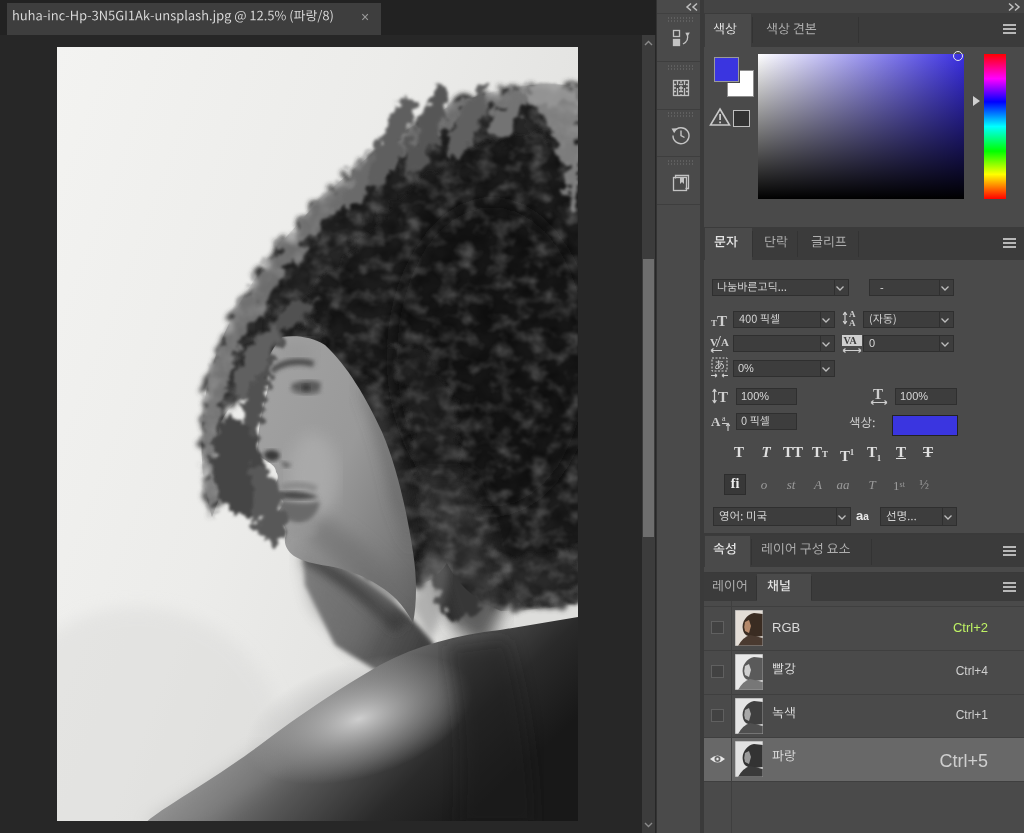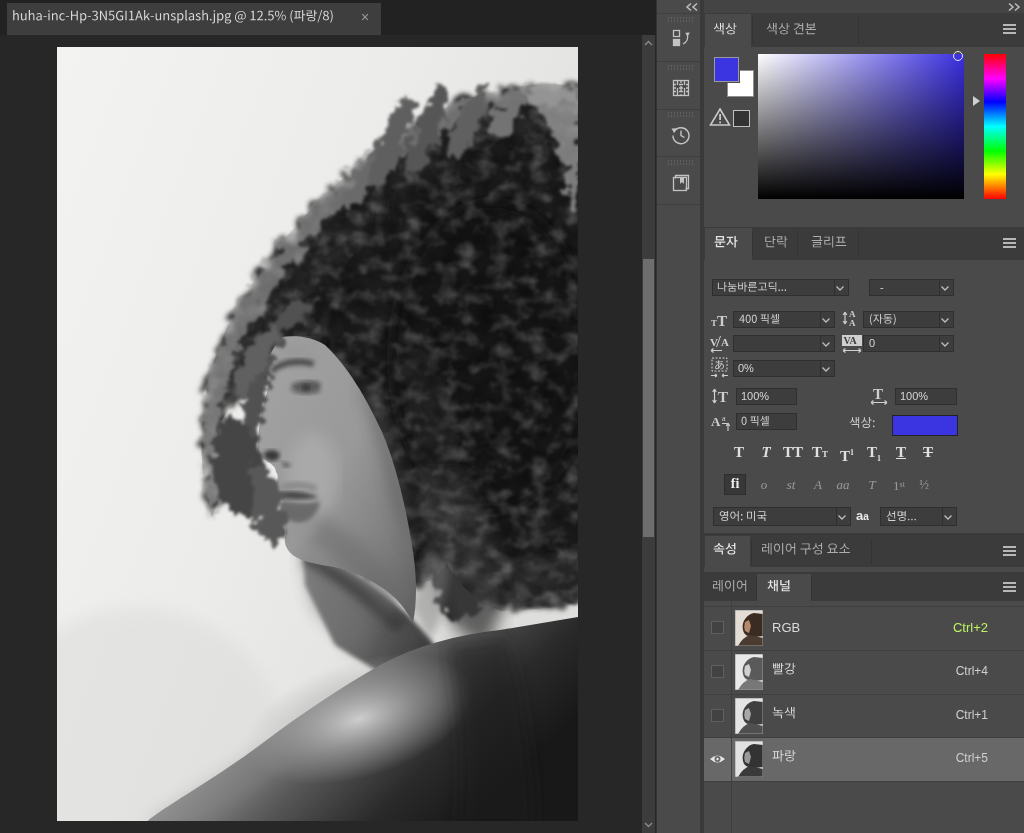--- a/index.html
+++ b/index.html
@@ -481,12 +481,12 @@
 <svg class="abs" style="left:735px;top:741px" width="28" height="36" viewBox="0 0 28 36">
     <rect width="28" height="36" fill="#e2e2e2"></rect>
     <path d="M8,20 C6,12 12,4 19,3 L28,4 28,26 20,27 C13,27 9,25 8,20 Z" fill="#333333"></path>
     <path d="M10,12 Q8.5,17 10,21 L14,23 16,16 14,10 Z" fill="#9a9a9a"></path>
     <path d="M3,36 Q8,27 15,25 L28,28 28,36 Z" fill="#3a3a3a"></path>
     <rect width="28" height="36" fill="none" stroke="#9a9a9a" stroke-width="1"></rect>
   </svg>
 <svg style="position:absolute;left:771px;top:750px" width="25" height="18" viewBox="0 0 25 18">
     <path transform="translate(1,10.4)" fill="#dadada" d="M0.8 -9.5H7.3V-8.6H0.8ZM0.6 -1.9 0.5 -2.8Q1.6 -2.8 2.8 -2.8Q4.1 -2.8 5.4 -2.9Q6.7 -3.0 7.9 -3.1L7.9 -2.3Q6.7 -2.1 5.4 -2.0Q4.1 -1.9 2.9 -1.9Q1.7 -1.9 0.6 -1.9ZM2.1 -8.8H3.1V-2.6H2.1ZM5.0 -8.8H6.1V-2.6H5.0ZM8.6 -10.7H9.7V1.0H8.6ZM9.4 -6.1H11.6V-5.1H9.4Z M20.7 -10.7H21.7V-3.7H20.7ZM21.4 -7.8H23.5V-6.9H21.4ZM13.1 -5.2H14.0Q15.1 -5.2 16.0 -5.2Q16.9 -5.3 17.8 -5.4Q18.6 -5.4 19.5 -5.6L19.6 -4.7Q18.7 -4.5 17.8 -4.5Q17.0 -4.4 16.0 -4.3Q15.1 -4.3 14.0 -4.3H13.1ZM13.1 -10.0H18.4V-6.8H14.2V-4.6H13.1V-7.7H17.3V-9.1H13.1ZM18.0 -3.3Q19.2 -3.3 20.0 -3.0Q20.9 -2.8 21.4 -2.3Q21.8 -1.8 21.8 -1.1Q21.8 -0.1 20.8 0.4Q19.8 1.0 18.0 1.0Q16.8 1.0 15.9 0.7Q15.0 0.5 14.6 0.0Q14.1 -0.5 14.1 -1.1Q14.1 -1.8 14.6 -2.3Q15.0 -2.8 15.9 -3.0Q16.8 -3.3 18.0 -3.3ZM18.0 -2.4Q17.1 -2.4 16.5 -2.3Q15.8 -2.1 15.5 -1.8Q15.2 -1.6 15.2 -1.1Q15.2 -0.7 15.5 -0.4Q15.8 -0.2 16.5 -0.0Q17.1 0.2 18.0 0.2Q18.9 0.2 19.5 -0.0Q20.1 -0.2 20.5 -0.4Q20.8 -0.7 20.8 -1.1Q20.8 -1.6 20.5 -1.8Q20.1 -2.1 19.5 -2.3Q18.9 -2.4 18.0 -2.4Z"></path>
   </svg>
-<div class="abs" style="left:908px;top:751px;width:80px;text-align:right;color:#cfcfcf;font-size:12px">Ctrl+5</div>
+<div class="abs" style="left:908px;top:751px;width:80px;text-align:right;color:#cfcfcf;font-size:18px">Ctrl+5</div>
 </body></html>

